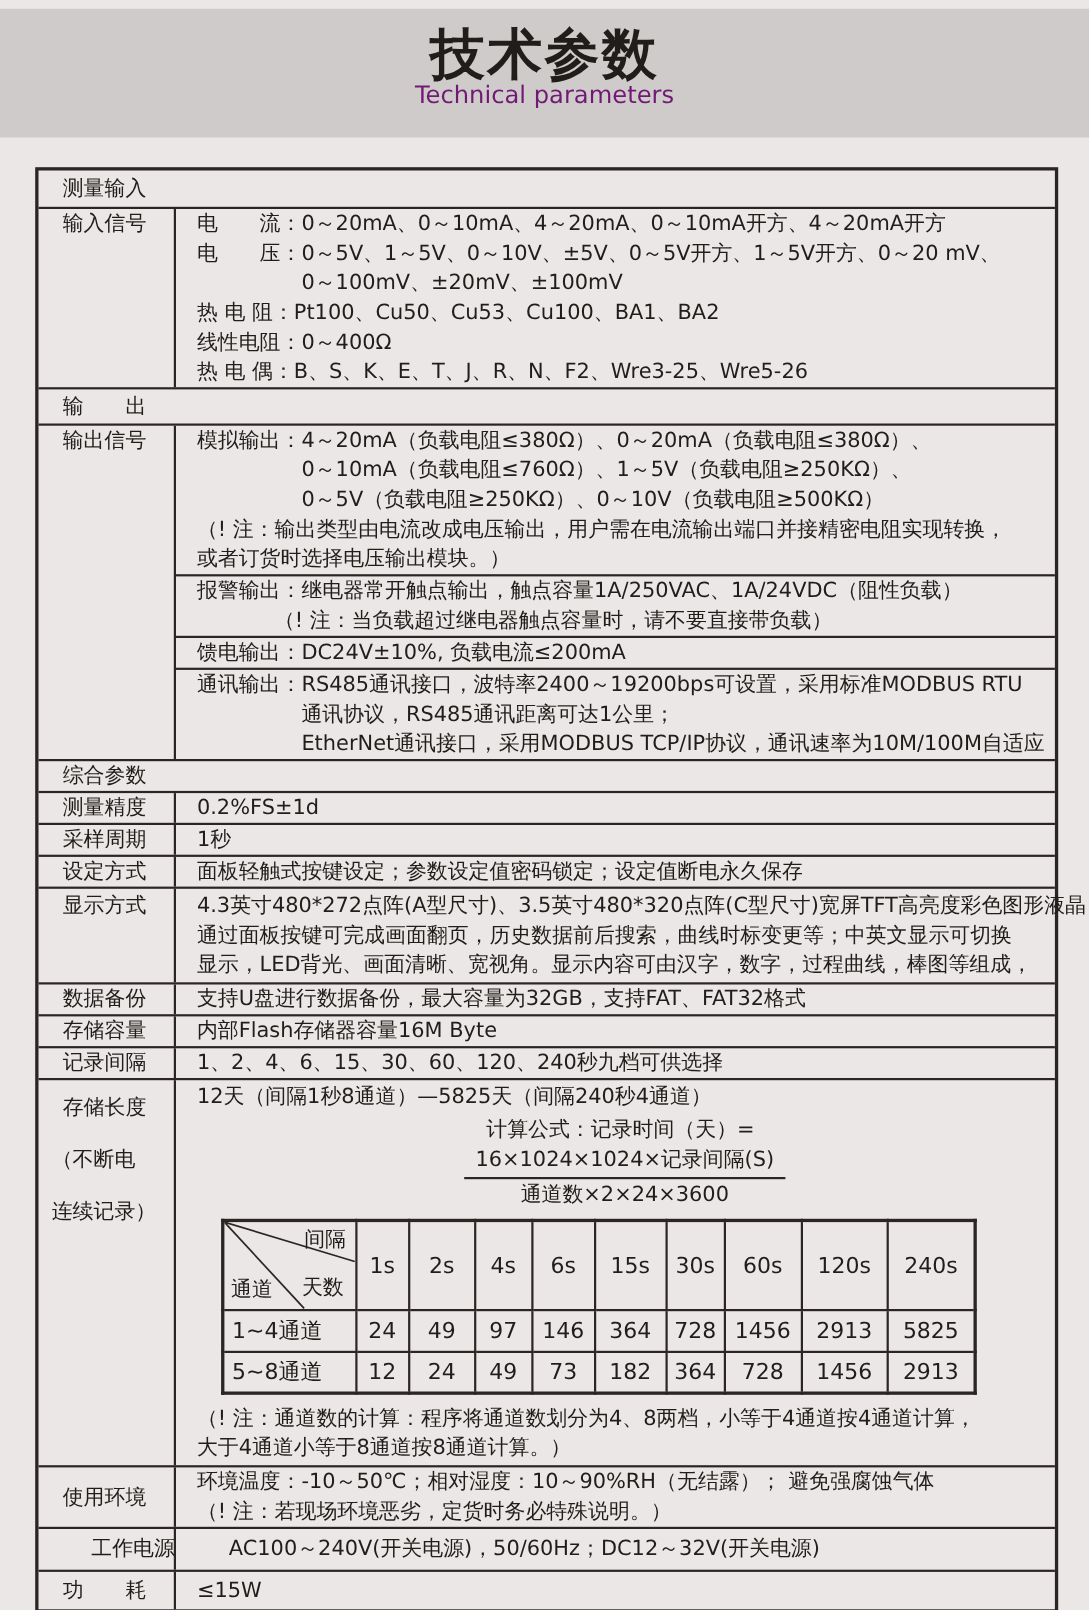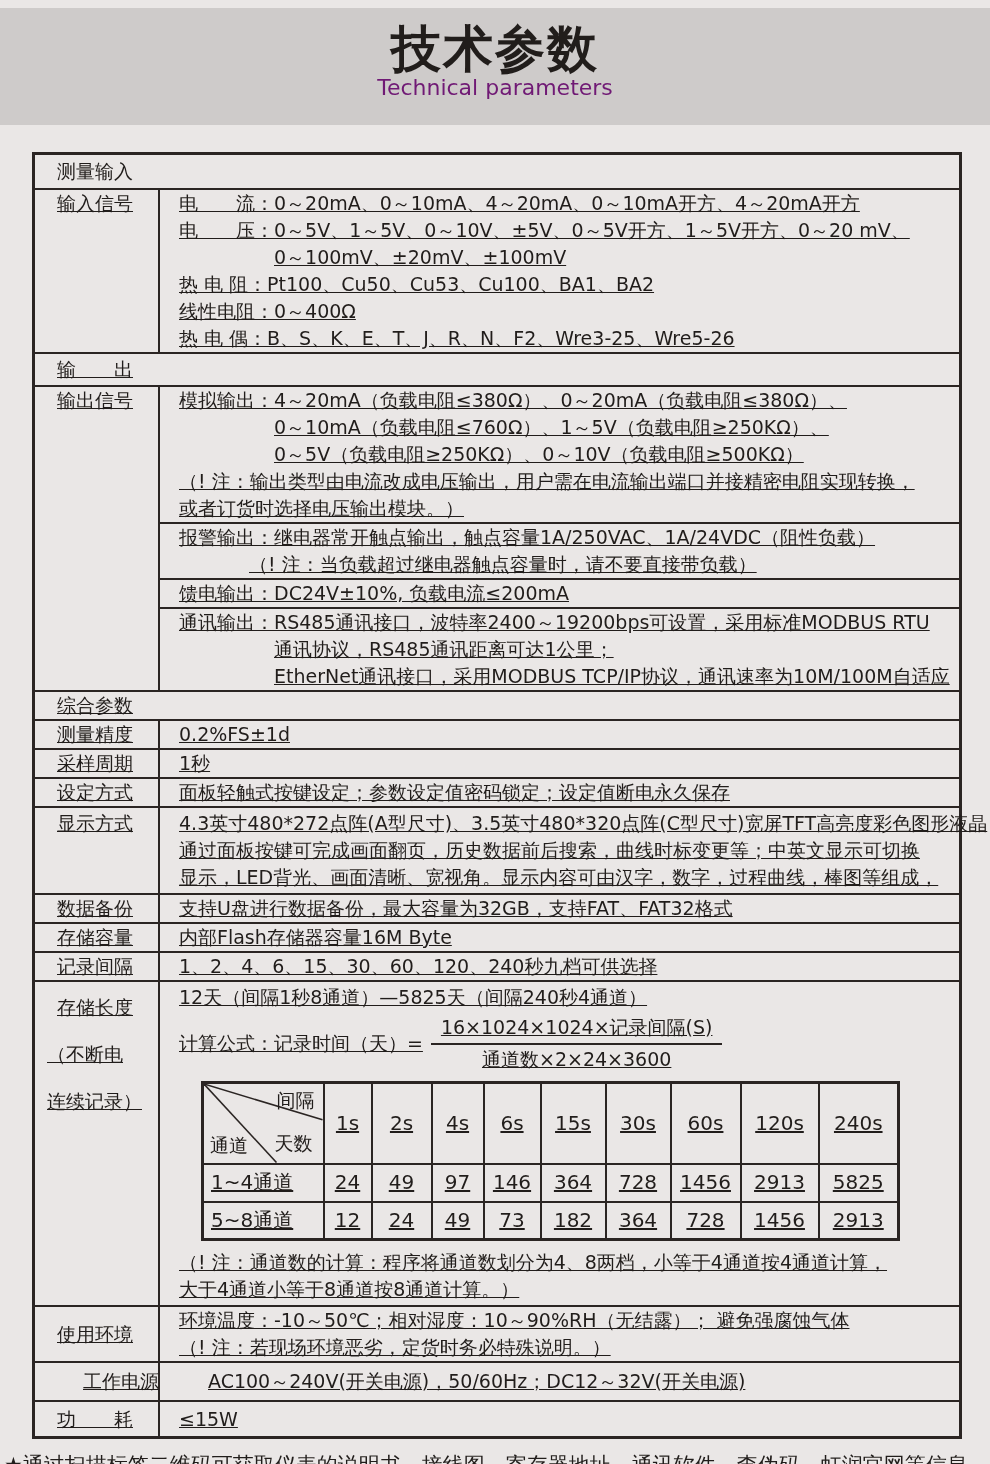--- a/index.html
+++ b/index.html
@@ -34,21 +34,21 @@
     font-size:22px;
     line-height:24px;
     color:#701a75;
   }
   .spec-table{
     margin:27px 0 0 32px;
     width:930px;
     border:3px solid var(--bd);
     background:var(--page);
   }
-  .spec-table > * + *{border-top:2px solid var(--bd);text-decoration:underline;}
+  .spec-table > * + *{border-top:2px solid var(--bd);}
   .sec{padding:2px 4px 2px 22px;white-space:nowrap;}
   .sec.first{padding:3px 4px 3px 22px;}
   .row{display:flex;align-items:stretch;}
   .label{
     flex:0 0 125px;
     width:125px;
     border-right:2px solid var(--bd);
     padding:0 4px 0 22px;
     white-space:nowrap;
   }
@@ -59,21 +59,21 @@
   .blk + .blk{border-top:2px solid var(--bd);}
   .ln{white-space:nowrap;}
   .i5{padding-left:95px;}
   .i3{padding-left:70px;}
   .row.pad5 > .label,.row.pad5 > .content{padding-top:5px;padding-bottom:5px;padding-left:48px;}
   .row.pad3 > .label,.row.pad3 > .content{padding-top:4px;padding-bottom:3px;}
   .row.pad2 > .label,.row.pad2 > .content{padding-top:2px;padding-bottom:2px;}
   
   .label.storage{padding-top:5px;line-height:47px;padding-left:12px;}
   .label.storage .l1{padding-left:10px;}
-  .formula{display:flex;align-items:center;margin:3px 0 2px;white-space:nowrap;}
+  .formula{display:flex;align-items:center;margin:3px 0 2px;white-space:nowrap;flex-direction:column;}
   .frac{display:inline-block;text-align:center;margin-left:8px;}
   .frac .num{display:block;padding:0 10px 2px;border-bottom:2px solid var(--bd);}
   .frac .den{display:block;padding-top:1px;}
   
   table.mx{border-collapse:collapse;margin:8px 0 8px 22px;border:3px solid var(--bd);}
   table.mx td{border:2px solid var(--bd);text-align:center;font-size:20px;padding:0;}
   table.mx tr.hd td{height:81px;}
   table.mx tr.dt td{height:38px;}
   td.corner{position:relative;width:121px;}
   td.corner svg{position:absolute;left:0;top:0;width:100%;height:100%;}
@@ -209,21 +209,21 @@
               </svg>
               <span class="c-top">间隔</span>
               <span class="c-mid">天数</span>
               <span class="c-bot">通道</span>
             </td>
             <td style="width:48px">1s</td>
             <td style="width:60px">2s</td>
             <td style="width:52px">4s</td>
             <td style="width:57px">6s</td>
             <td style="width:65px">15s</td>
-            <td style="width:65px">30s</td>
+            <td style="width:53px">30s</td>
             <td style="width:70px">60s</td>
             <td style="width:78px">120s</td>
             <td style="width:80px">240s</td>
           </tr>
           <tr class="dt">
             <td class="rowlbl">1~4通道</td>
             <td>24</td>
             <td>49</td>
             <td>97</td>
             <td>146</td>

